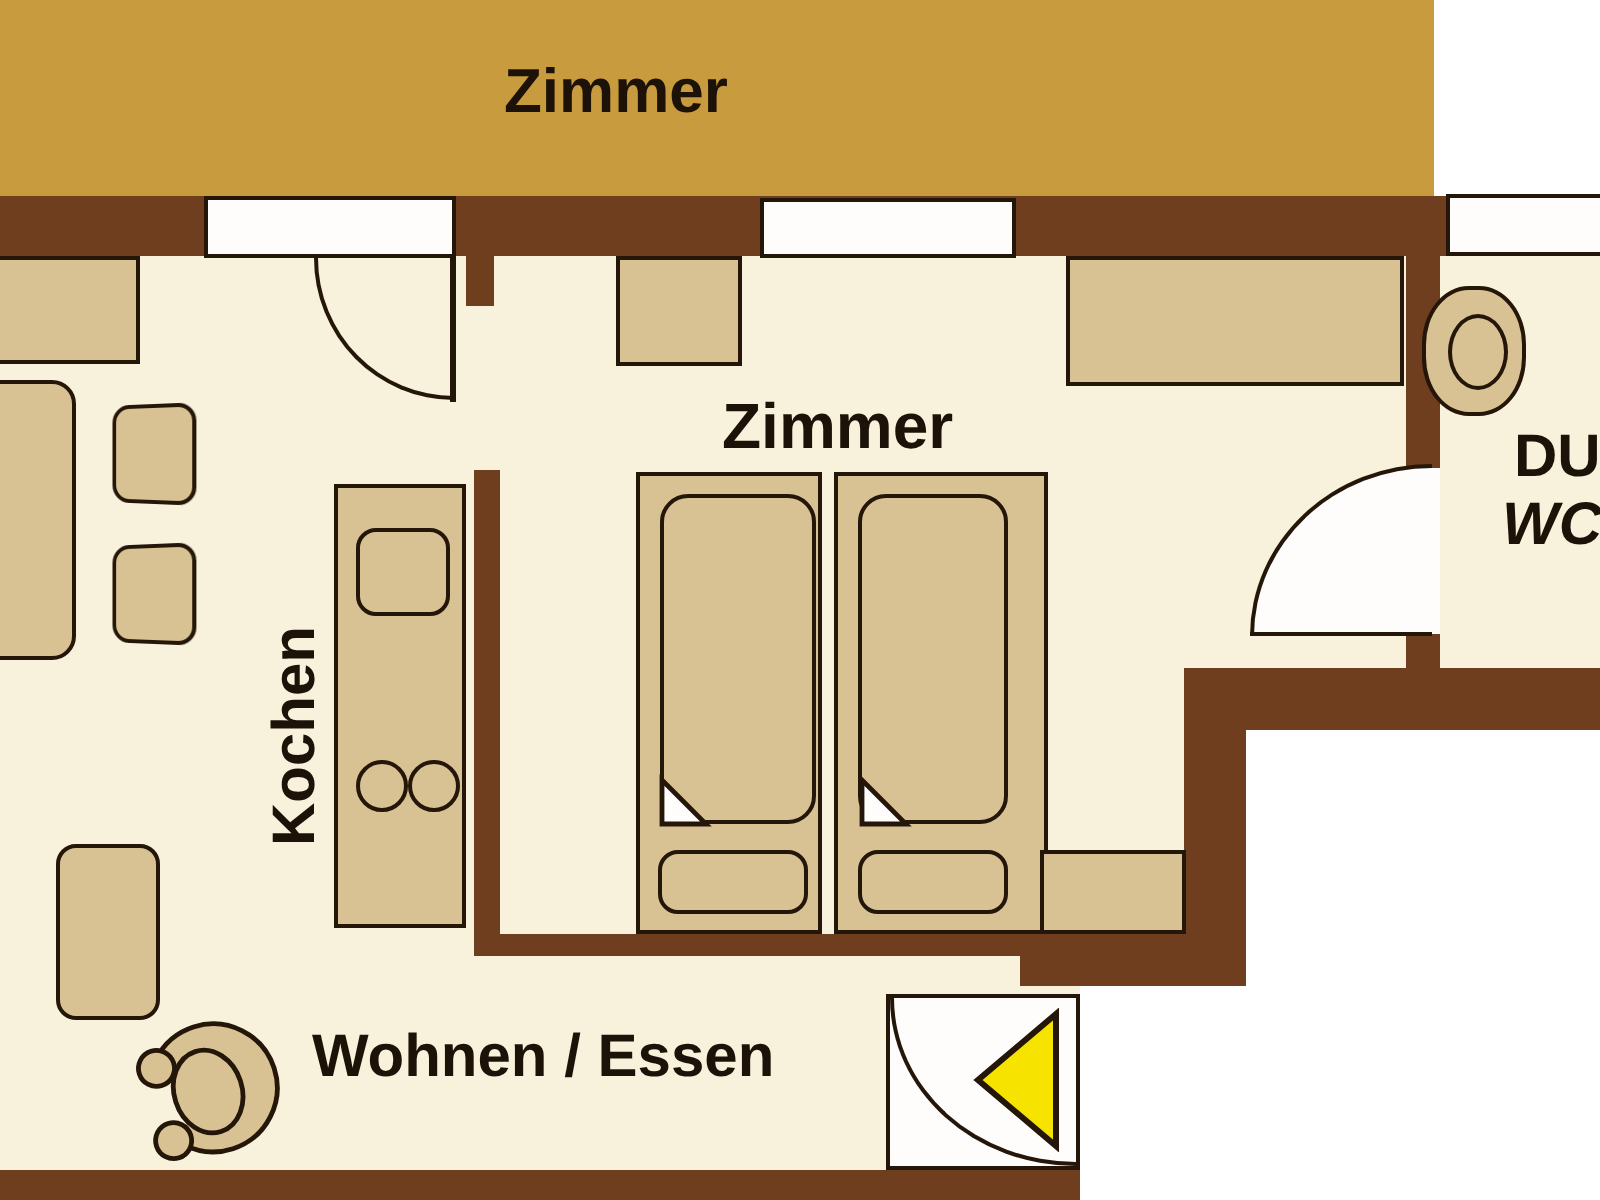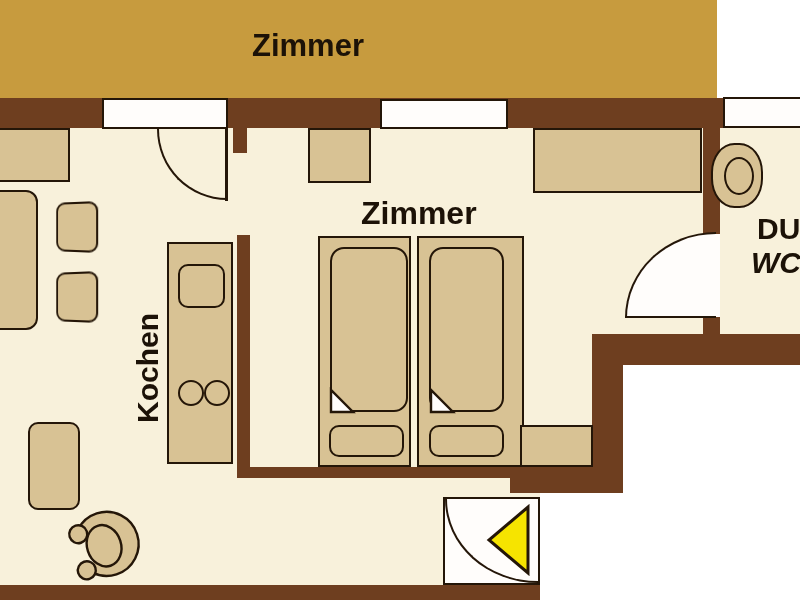--- a/index.html
+++ b/index.html
@@ -94,16 +94,17 @@
   <div class="abs outline-only" style="left:724px;top:157px;width:30px;height:38px;border-radius:50%;"></div>
 
   <div class="abs open" style="left:443px;top:497px;width:97px;height:88px;background:#fffdfb;"></div>
   <div class="abs arc-bl-fill" style="left:445px;top:499px;width:93px;height:84px;"></div>
   <svg class="abs" style="left:486px;top:504px;" width="45" height="72" viewBox="0 0 45 72">
     <polygon points="42,3 42,69 3,36" fill="var(--arrow)" stroke="var(--outline)" stroke-width="3"></polygon>
   </svg>
 
   <div class="abs lbl" style="left:361px;top:197px;font-size:32px;">Zimmer</div>
   <div class="abs lbl" style="left:88px;top:351px;width:124px;height:34px;font-size:30px;transform:rotate(-90deg);text-align:center;">Kochen</div>
+  <div class="abs lbl" style="left:156px;top:514px;font-size:30px;">Wohnen / Essen</div>
   <div class="abs lbl" style="left:757px;top:214px;font-size:30px;">DU</div>
   <div class="abs lbl" style="left:751px;top:248px;font-size:30px;font-style:italic;">WC</div>
 
 </div>
 
 </body></html>

